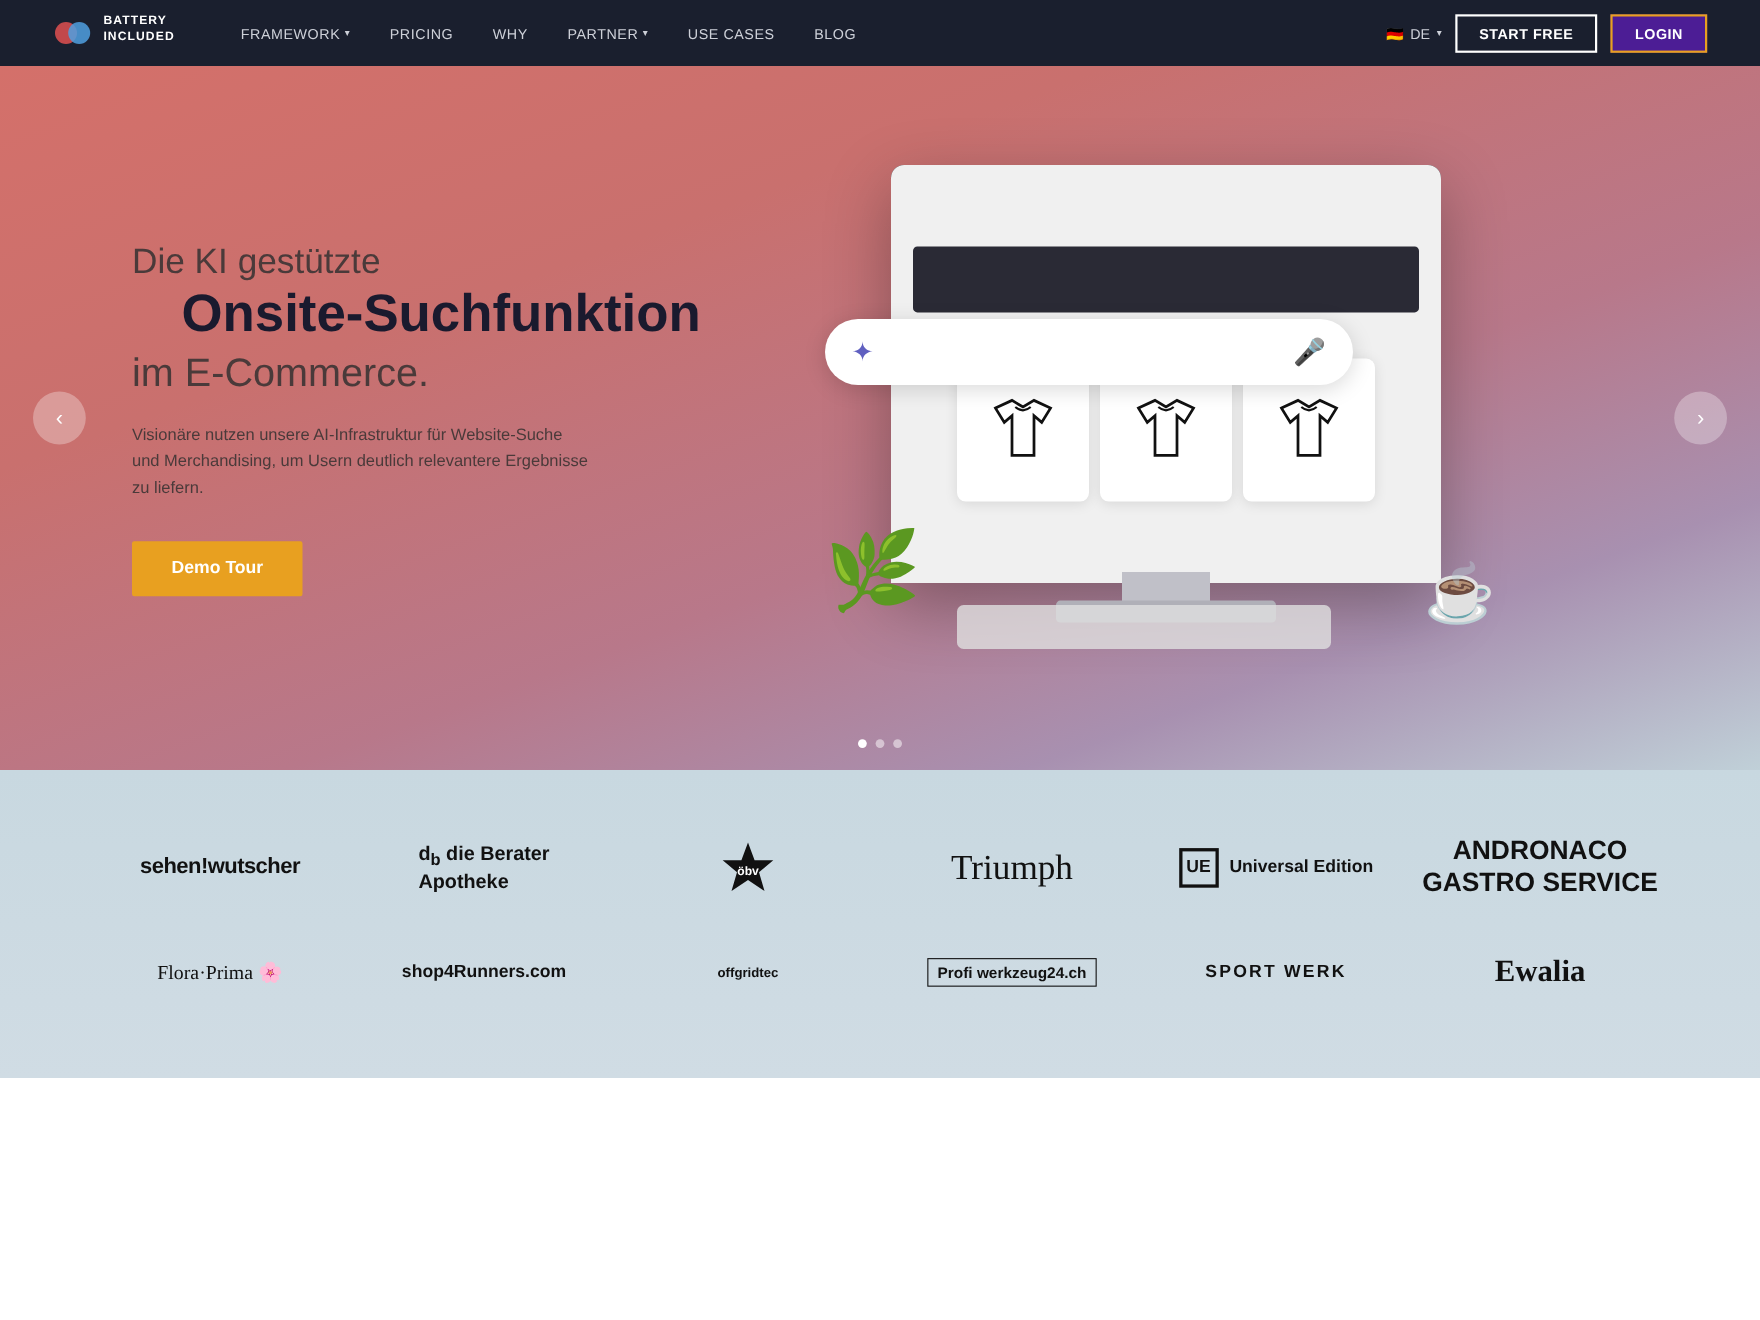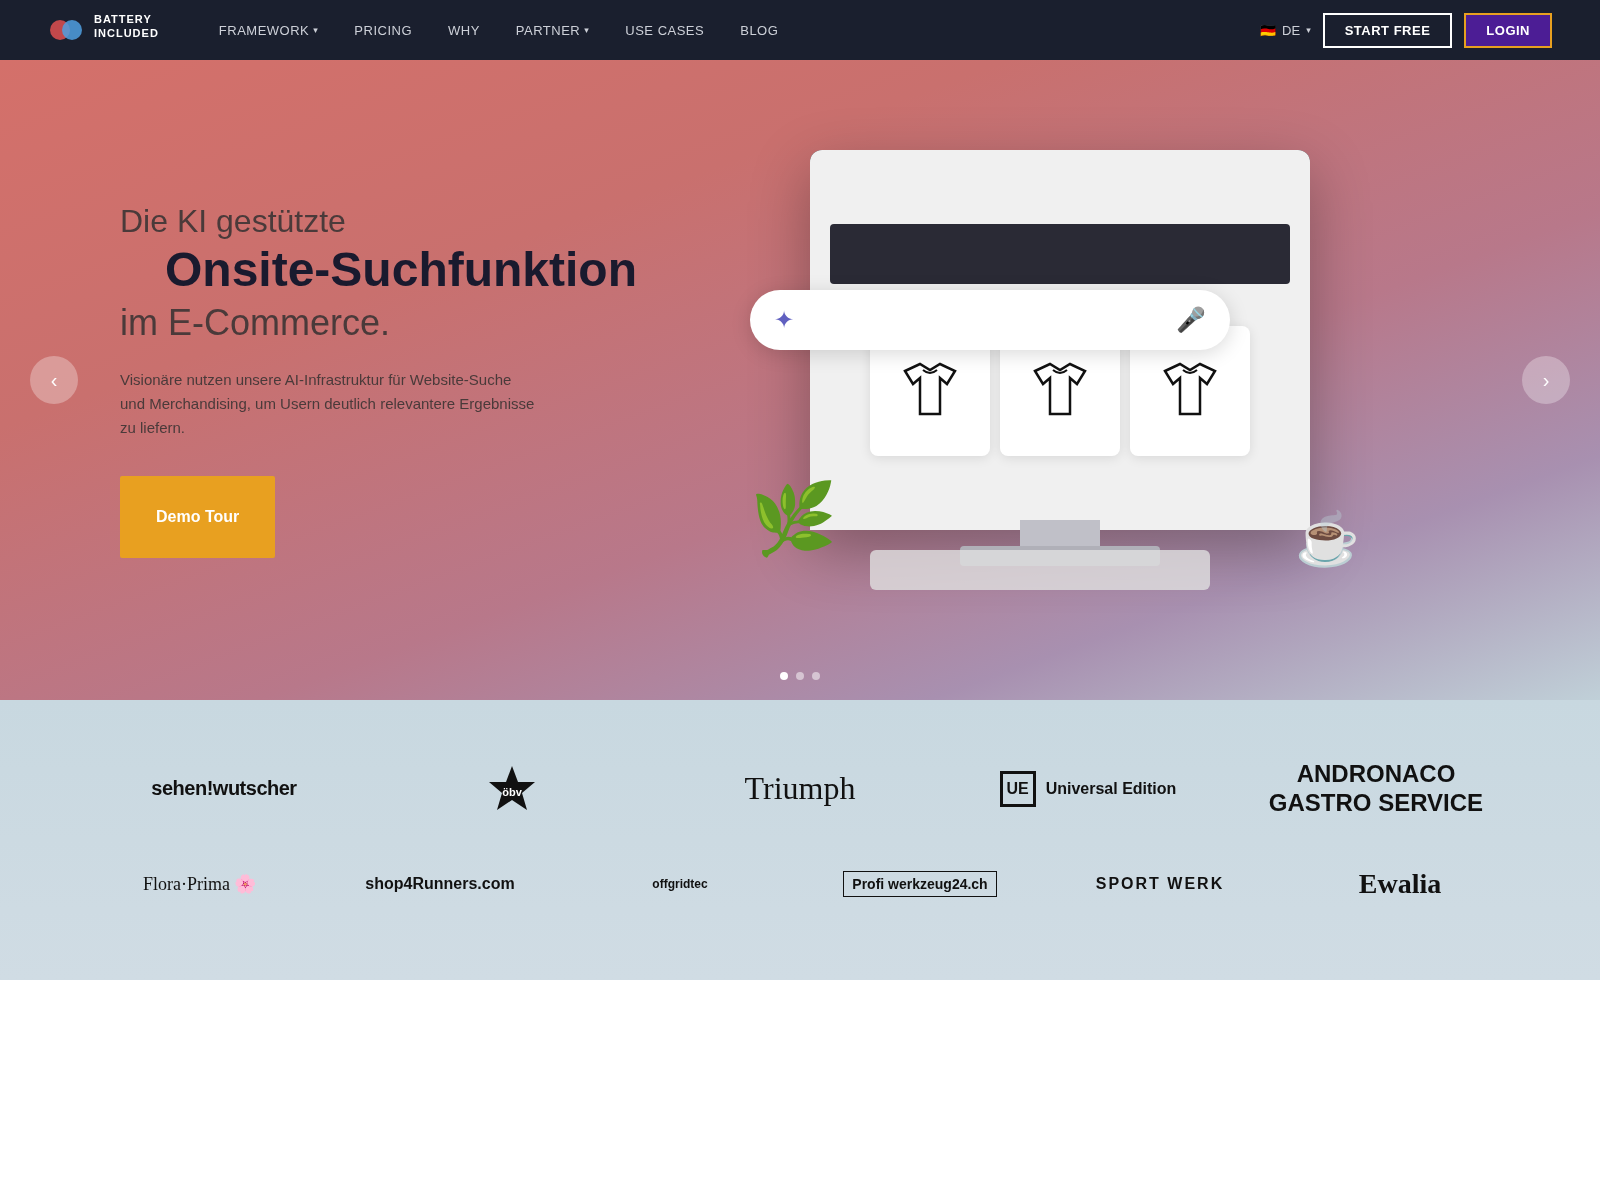--- a/index.html
+++ b/index.html
@@ -130,21 +130,21 @@
       color: #4a3a3a;
       font-size: 15px;
       line-height: 1.6;
       max-width: 420px;
       margin-bottom: 36px;
     }
     .btn-demo {
       background: #e8a020;
       color: #fff;
       border: none;
-      padding: 32px 36px;
+      padding: 16px 36px;
       font-size: 16px;
       font-weight: 600;
       cursor: pointer;
       border-radius: 2px;
     }
 
     
     .hero-visual {
       flex: 1;
       display: flex;
@@ -456,20 +456,23 @@
 </section>
 
 <section class="logos-section">
 
   <div class="logos-row">
 
     <div class="logo-item">
       <span class="logo-text-brand wutscher">sehen!<strong>wutscher</strong></span>
     </div>
 
+    <div class="logo-item">
+      <span class="logo-apotheke"><strong>d</strong><sub>b</sub> die Berater<br>Apotheke</span>
+    </div>
 
     <div class="logo-item">
       <div class="obv-container">
         <svg class="obv-star" viewBox="0 0 50 50">
           <polygon points="25,2 31,18 48,18 35,29 40,46 25,36 10,46 15,29 2,18 19,18" fill="#111"></polygon>
           <text x="50%" y="58%" text-anchor="middle" fill="#fff" font-size="11" font-weight="900" dominant-baseline="middle">öbv</text>
         </svg>
       </div>
     </div>
 

